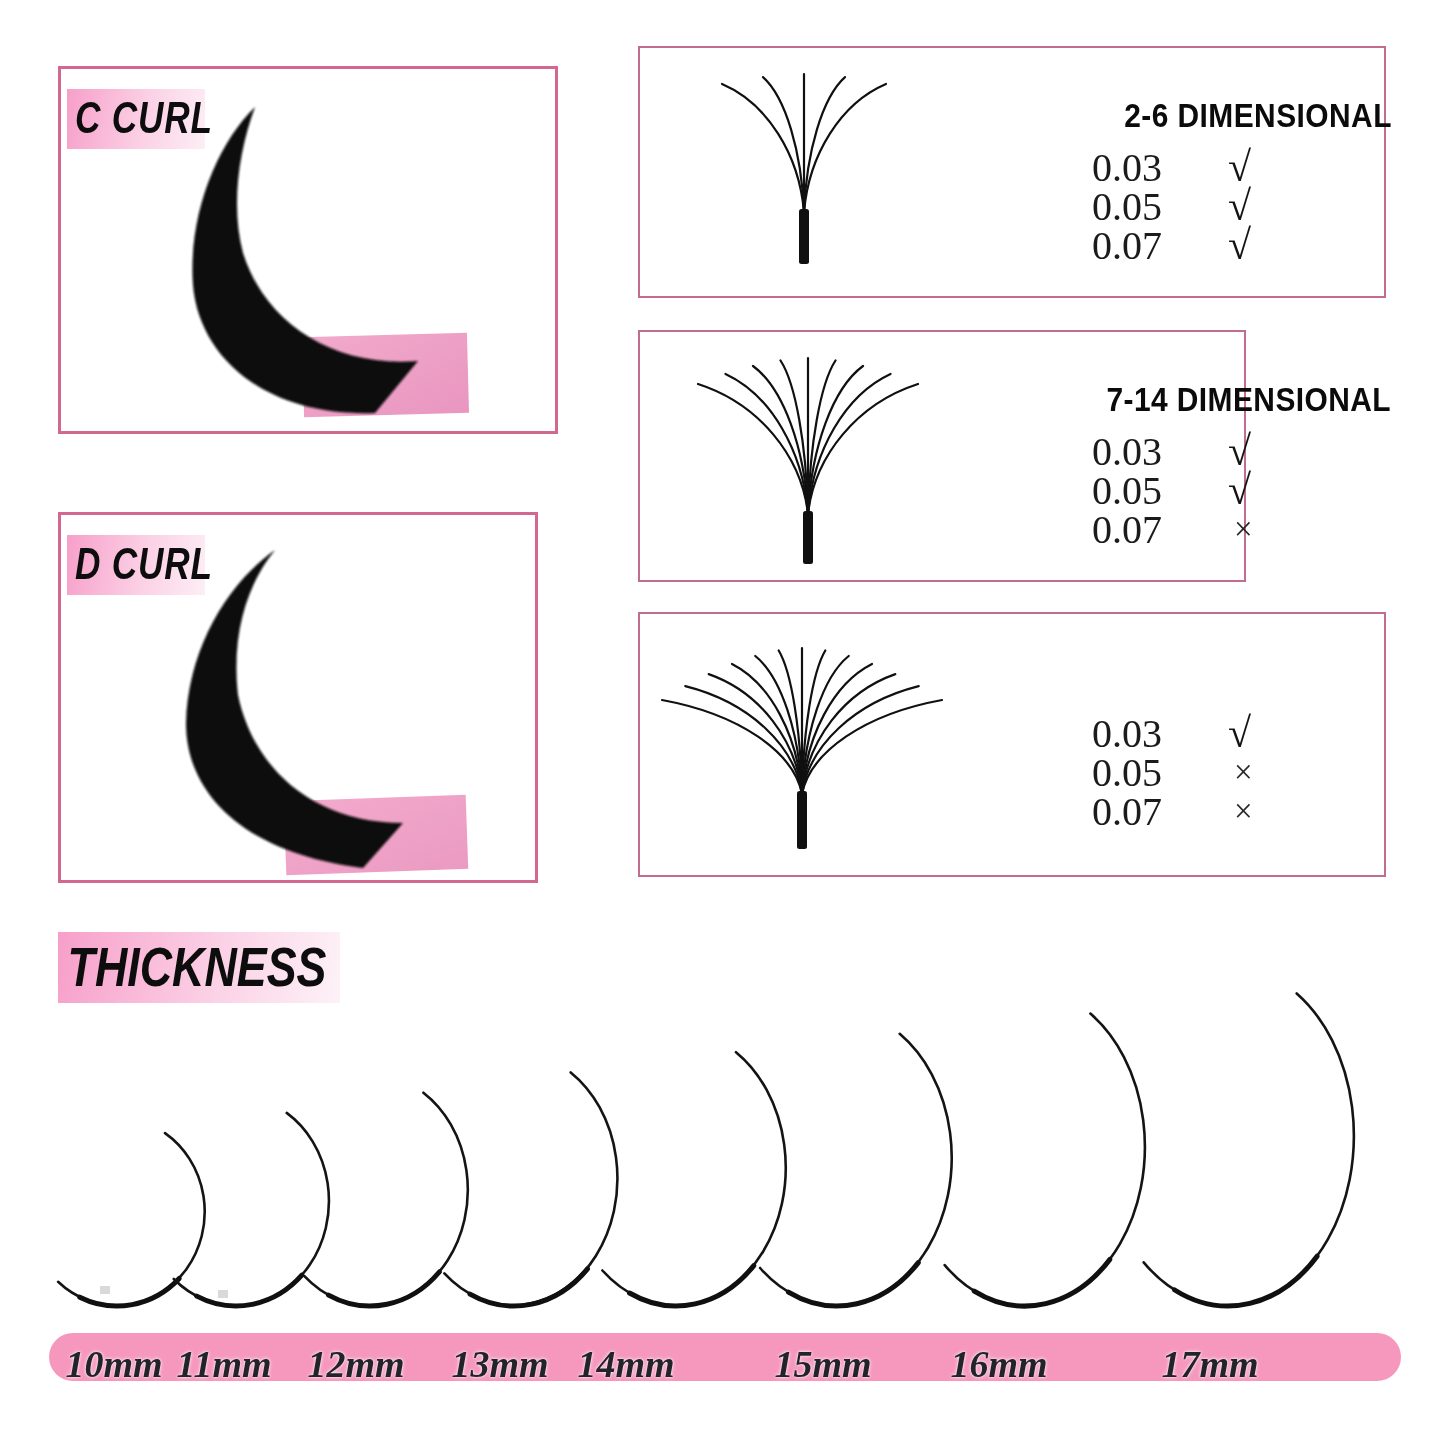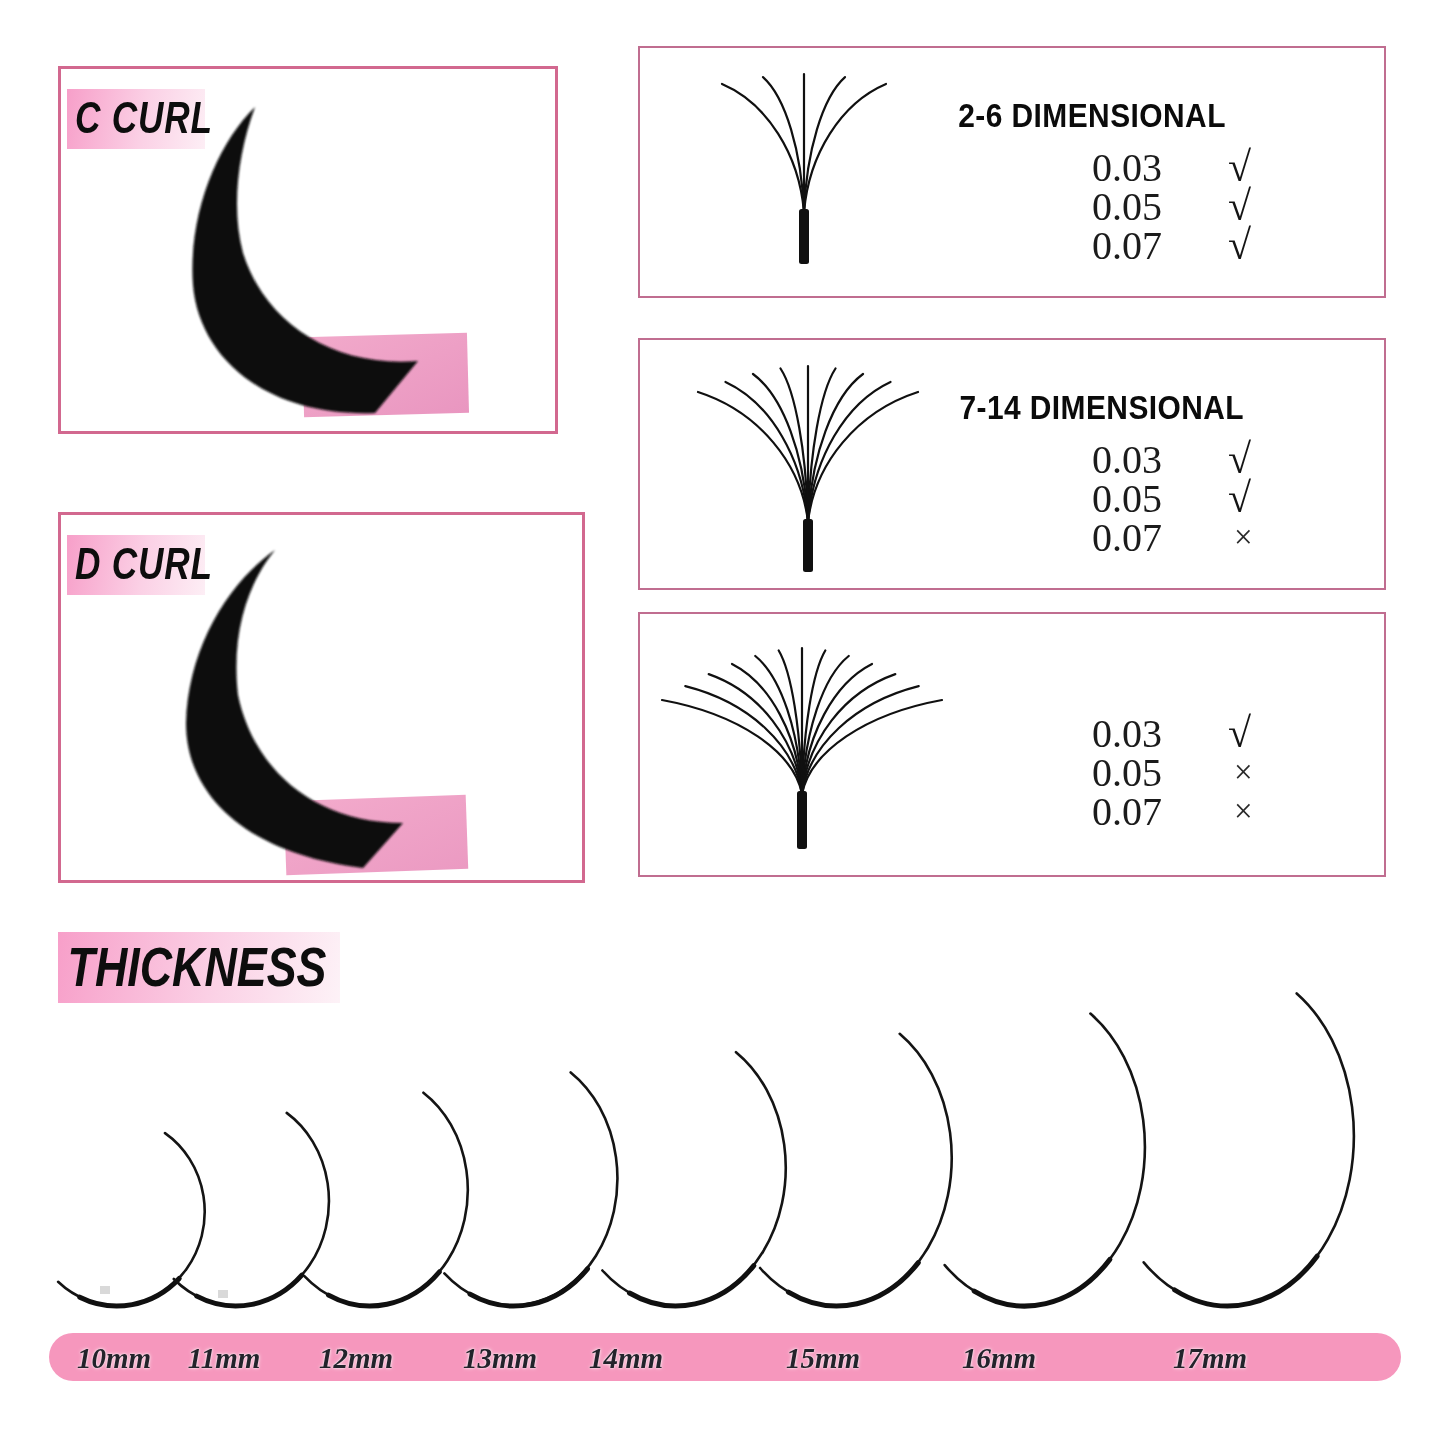--- a/index.html
+++ b/index.html
@@ -13,21 +13,21 @@
   .curl-label{
     position:absolute;left:6px;top:20px;width:138px;height:60px;
     background:linear-gradient(100deg,#f79fc9 0%,#fbd0e5 55%,#fdeef5 100%);
   }
   .curl-label span{
     display:inline-block;font-size:44px;line-height:58px;font-weight:800;font-style:italic;
     color:#0d0d0d;padding-left:10px;transform:scaleX(0.80);transform-origin:left center;
     letter-spacing:1px;white-space:nowrap;
   }
   .panel-svg{position:absolute;left:0;top:0;pointer-events:none;}
-  .dim-title{position:absolute;left:300px;top:48px;width:470px;text-align:left;}
+  .dim-title{position:absolute;left:300px;top:48px;width:470px;text-align:right;}
   .dim-title span{
     display:inline-block;font-weight:800;font-size:34px;color:#0b0b0b;
     transform:scaleX(0.88);transform-origin:center;letter-spacing:0.5px;white-space:nowrap;
   }
   .dim-row{position:absolute;left:452px;width:320px;height:42px;display:flex;align-items:center;}
   .dim-row .val{
     font-family:"Liberation Serif",serif;font-size:40px;color:#1b1b1b;width:102px;
   }
   .dim-row .mark{
     font-family:"Liberation Serif",serif;font-size:42px;color:#141414;padding-left:34px;
@@ -42,21 +42,21 @@
     display:inline-block;font-size:56px;line-height:69px;font-weight:800;font-style:italic;
     color:#0d0d0d;padding-left:12px;transform:scaleX(0.80);transform-origin:left center;
     white-space:nowrap;
   }
   #length-bar{
     position:absolute;left:49px;top:1333px;width:1352px;height:48px;
     background:#f697bd;border-radius:26px;
   }
   .mm-label{
     position:absolute;top:1342px;transform:translateX(-50%);
-    font-family:"Liberation Serif",serif;font-style:italic;font-weight:600;font-size:29px;
+    font-family:"Liberation Serif",serif;font-style:italic;font-weight:600;font-size:38px;
     color:#23232b;text-shadow:0 0 2px rgba(255,255,255,0.95),0 0 4px rgba(255,255,255,0.7);
     white-space:nowrap;
   }
   #lash-overlay{position:absolute;left:0;top:0;pointer-events:none;}
 </style>
 </head>
 <body>
 
 <div id="stage">
 
@@ -73,21 +73,21 @@
       </defs>
       <rect x="242" y="266" width="165" height="80" fill="url(#sqgrad1)" transform="rotate(-1.5 324 306)"></rect>
       <path d="M194,38 C157,74 127,144 132,216 C138,288 204,348 314,344 L357,292
                C272,299 204,254 182,184 C170,139 177,84 194,38 Z" fill="#0c0c0c" filter="url(#soft1)"></path>
     </svg>
     <div class="curl-label">
       <span>C CURL</span>
     </div>
   </div>
 
-  <div class="panel left" style="left:58px;top:492px;width:527px;height:371px;">
+  <div class="panel left" style="left:58px;top:492px;width:480px;height:371px;">
     <svg class="panel-svg" width="494" height="365" viewBox="0 0 494 365">
       <defs>
         <linearGradient id="sqgrad2" x1="0" y1="0" x2="1" y2="1">
           <stop offset="0" stop-color="#f3abcc"></stop>
             <stop offset="1" stop-color="#eb9ac2"></stop>
         </linearGradient>
         <filter id="soft2" x="-10%" y="-10%" width="120%" height="120%">
           <feGaussianBlur stdDeviation="0.9"></feGaussianBlur>
         </filter>
       </defs>
@@ -119,21 +119,21 @@
     <div class="dim-row" style="top:137px;">
       <span class="val">0.05</span>
       <span class="mark">√</span>
     </div>
     <div class="dim-row" style="top:176px;">
       <span class="val">0.07</span>
       <span class="mark">√</span>
     </div>
   </div>
 
-  <div class="panel right" style="left:638px;top:338px;width:748px;height:252px;">
+  <div class="panel right" style="left:638px;top:330px;width:608px;height:252px;">
     <svg class="panel-svg fan-svg" width="744" height="248" viewBox="0 0 744 248">
         <path d="M168,182 C161.4,123.5 118.5,71.5 58.0,52.0" fill="none" stroke="#101010" stroke-width="2.2" stroke-linecap="round"></path>
         <path d="M168,182 C163.1,119.0 130.9,63.0 85.5,41.9" fill="none" stroke="#101010" stroke-width="2.2" stroke-linecap="round"></path>
         <path d="M168,182 C164.7,115.4 143.3,56.2 113.0,34.0" fill="none" stroke="#101010" stroke-width="2.2" stroke-linecap="round"></path>
         <path d="M168,182 C166.3,112.9 155.6,51.5 140.5,28.5" fill="none" stroke="#101010" stroke-width="2.2" stroke-linecap="round"></path>
         <path d="M168,182 C168.0,111.8 168.0,49.4 168.0,26.0" fill="none" stroke="#101010" stroke-width="2.2" stroke-linecap="round"></path>
         <path d="M168,182 C169.7,112.9 180.4,51.5 195.5,28.5" fill="none" stroke="#101010" stroke-width="2.2" stroke-linecap="round"></path>
         <path d="M168,182 C171.3,115.4 192.8,56.2 223.0,34.0" fill="none" stroke="#101010" stroke-width="2.2" stroke-linecap="round"></path>
         <path d="M168,182 C172.9,119.0 205.1,63.0 250.5,41.9" fill="none" stroke="#101010" stroke-width="2.2" stroke-linecap="round"></path>
         <path d="M168,182 C174.6,123.5 217.5,71.5 278.0,52.0" fill="none" stroke="#101010" stroke-width="2.2" stroke-linecap="round"></path>

